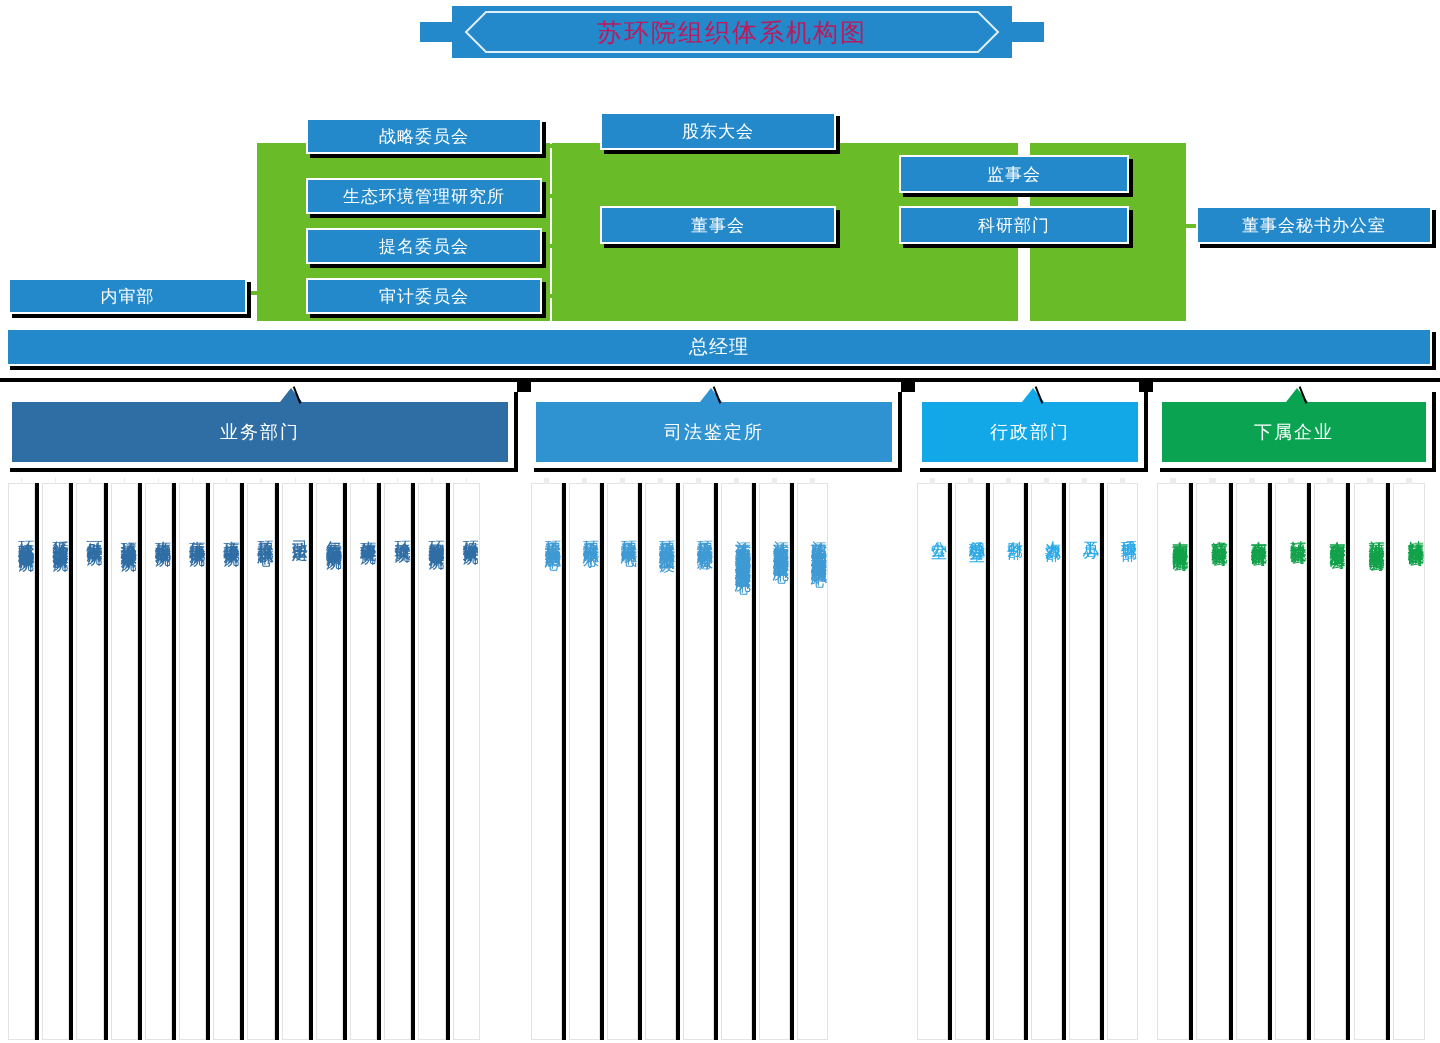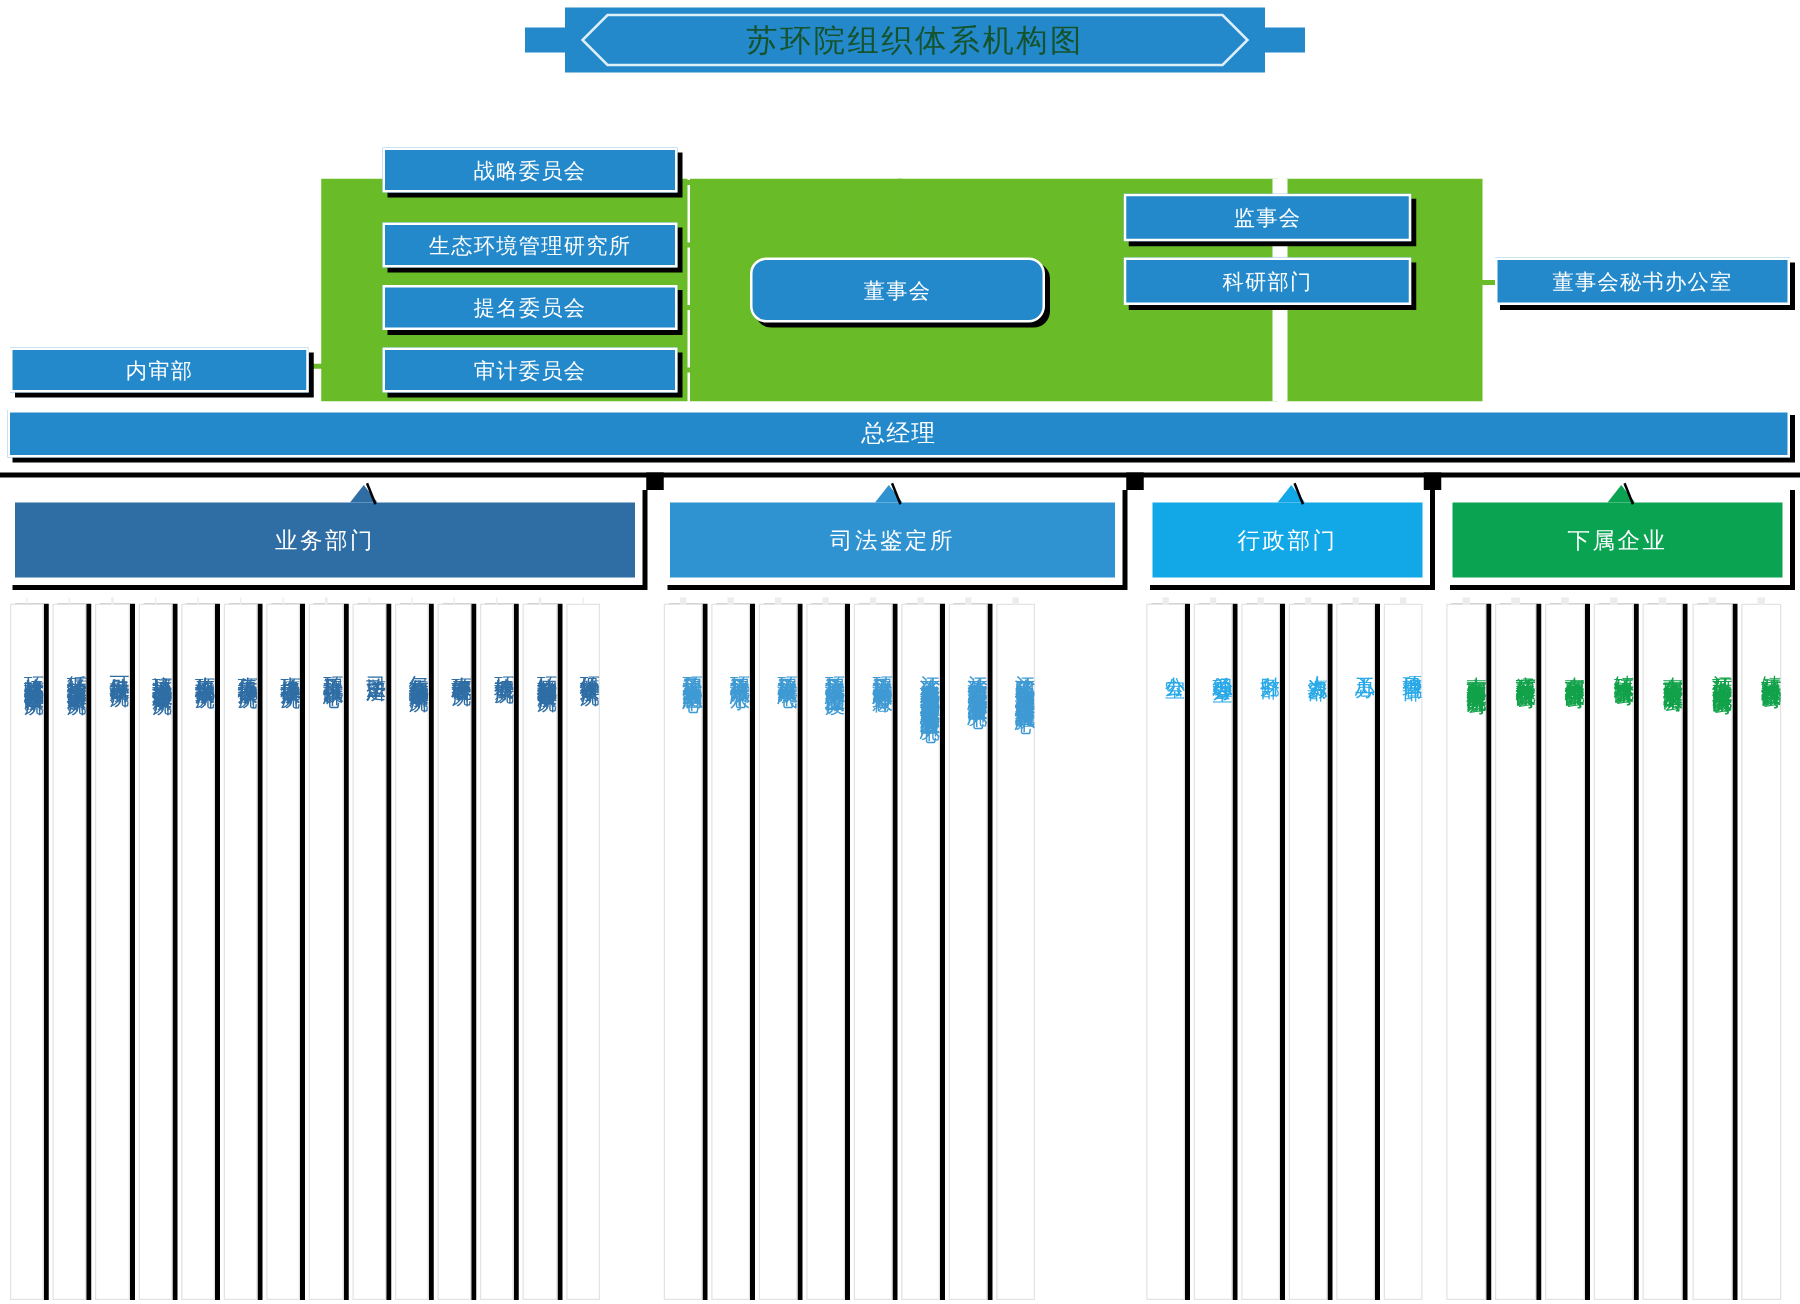--- a/index.html
+++ b/index.html
@@ -40,21 +40,21 @@
     background: #2389ca;
   }
   .title-hex {
     position: absolute; left: 12px; top: 4px;
     width: 536px; height: 44px;
   }
   .title-text {
     position: absolute;
     left: 0; top: 0; width: 560px; height: 52px;
     display: flex; align-items: center; justify-content: center;
-    color: #14532d;
+    color: #be185d;
     font-size: 25px;
     letter-spacing: 2px;
     z-index: 3;
   }
 
   
   .green-panel {
     position: absolute;
     background: #69bb28;
   }
@@ -195,21 +195,24 @@
     <span>提名委员会</span>
   </div>
   <div class="box" style="left:306px; top:278px; width:236px; height:36px;">
     <span>审计委员会</span>
   </div>
 
   <div class="box" style="left:8px; top:278px; width:239px; height:36px;text-align:right;">
     <span>内审部</span>
   </div>
 
-  <div class="box" style="left:600px; top:206px; width:236px; height:52px;border-radius:13px;">
+  <div class="box" style="left:600px; top:112px; width:236px; height:38px;">
+    <span>股东大会</span>
+  </div>
+  <div class="box" style="left:600px; top:206px; width:236px; height:38px;">
     <span>董事会</span>
   </div>
 
   <div class="box" style="left:899px; top:155px; width:230px; height:38px;">
     <span>监事会</span>
   </div>
   <div class="box" style="left:899px; top:206px; width:230px; height:38px;">
     <span>科研部门</span>
   </div>
   <div class="box" style="left:1196px; top:206px; width:236px; height:38px;">

